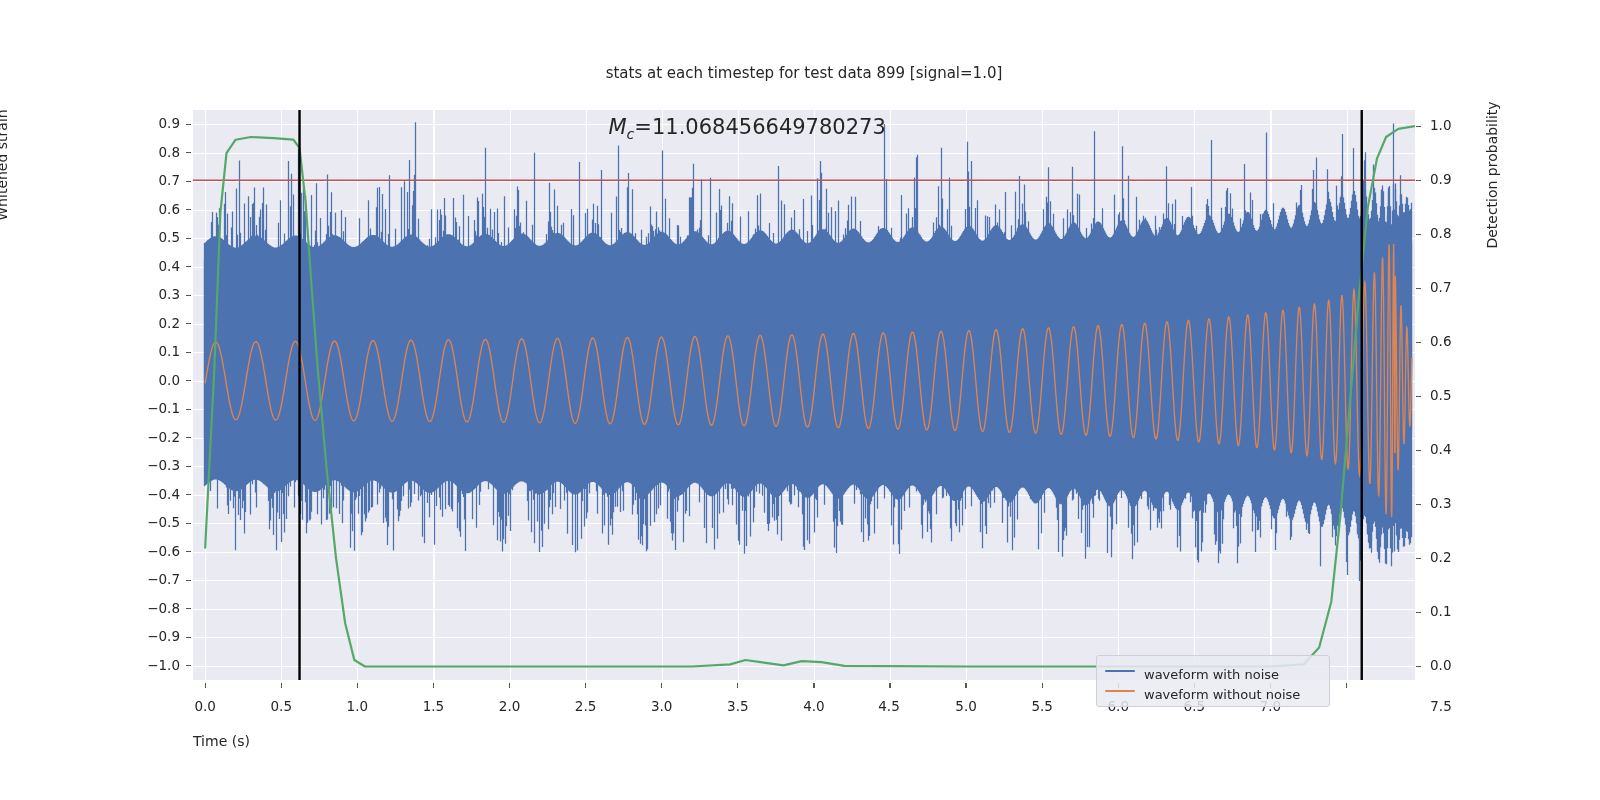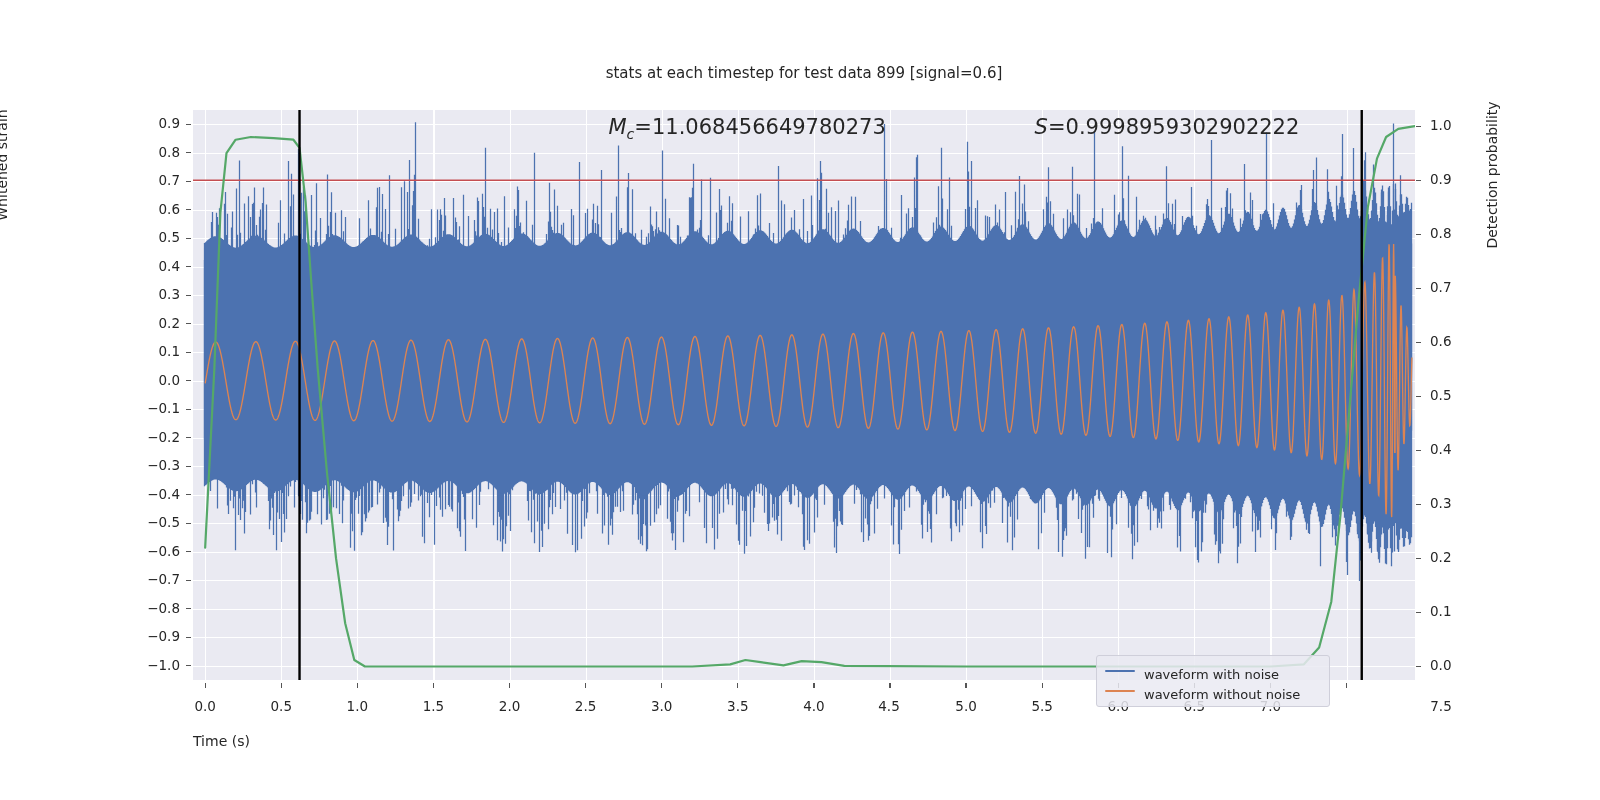--- a/index.html
+++ b/index.html
@@ -66,21 +66,21 @@
   .leg-line{width:30px;height:2.4px;margin-right:9px;flex:0 0 auto;border-radius:1px;}
   .leg-txt{font-size:13px;color:#262626;white-space:nowrap;margin-top:6px;}
 
   svg{display:block;}
 </style>
 </head>
 <body>
 
 <div id="fig">
 
-  <div id="title">stats at each timestep for test data 899 [signal=0.6]</div>
+  <div id="title">stats at each timestep for test data 899 [signal=1.0]</div>
 
   <div id="axes">
     <div id="grid-layer">
         <div class="grid-h" style="top: 14.25px;"></div>
         <div class="grid-h" style="top: 42.75px;"></div>
         <div class="grid-h" style="top: 71.25px;"></div>
         <div class="grid-h" style="top: 99.75px;"></div>
         <div class="grid-h" style="top: 128.25px;"></div>
         <div class="grid-h" style="top: 156.75px;"></div>
         <div class="grid-h" style="top: 185.25px;"></div>
@@ -128,21 +128,20 @@
       <g id="g-prob">
           <path d="M12.17 437.63L21.31 259.34L27.39 102.65L33.48 43.22L42.61 29.72L57.83 27.01L80.66 28.09L100.44 29.72L106.53 37.82L112.61 91.85L118.70 178.29L124.79 259.34L133.92 361.99L143.05 448.44L152.18 513.27L161.31 550.01L171.96 556.49L255.66 556.49L377.40 556.49L499.15 556.49L537.19 554.33L552.41 550.01L567.63 552.17L590.46 555.41L608.72 551.09L628.50 552.17L651.33 555.95L773.07 556.49L925.25 556.49L1077.43 556.49L1110.91 554.33L1126.13 537.58L1138.30 491.66L1147.43 405.21L1156.56 297.16L1165.69 189.10L1174.82 97.25L1183.96 48.63L1193.09 27.01L1205.26 18.91L1222.00 16.21" stroke="#55a868" stroke-width="2.2" fill="none" stroke-linejoin="round" stroke-linecap="round"></path>
         </g>
       <g id="g-vmark">
           <line x1="106.53" y1="0" x2="106.53" y2="570" stroke="#000000" stroke-width="2.4"></line>
           <line x1="1168.74" y1="0" x2="1168.74" y2="570" stroke="#000000" stroke-width="2.4"></line>
         </g>
     </svg>
 
     <div class="annot" id="annot-mc" style="left: 415.4px; top: 4.5px;"><i>M</i><sub>c</sub>=11.068456649780273</div>
-    <div class="annot" id="annot-s" style="left: 841.6px; top: 4.5px;"><i>S</i>=0.9998959302902222</div>
   </div>
 
   <div id="ytick-layer">
       <div class="ytick" style="left: 120px; width: 60px; text-align: right; top: 115.25px;">0.9</div>
       <div class="tickmark tm-y" style="position: absolute; left: 186px; top: 123.65px;"></div>
       <div class="ytick" style="left: 120px; width: 60px; text-align: right; top: 143.75px;">0.8</div>
       <div class="tickmark tm-y" style="position: absolute; left: 186px; top: 152.15px;"></div>
       <div class="ytick" style="left: 120px; width: 60px; text-align: right; top: 172.25px;">0.7</div>
       <div class="tickmark tm-y" style="position: absolute; left: 186px; top: 180.65px;"></div>
       <div class="ytick" style="left: 120px; width: 60px; text-align: right; top: 200.75px;">0.6</div>

